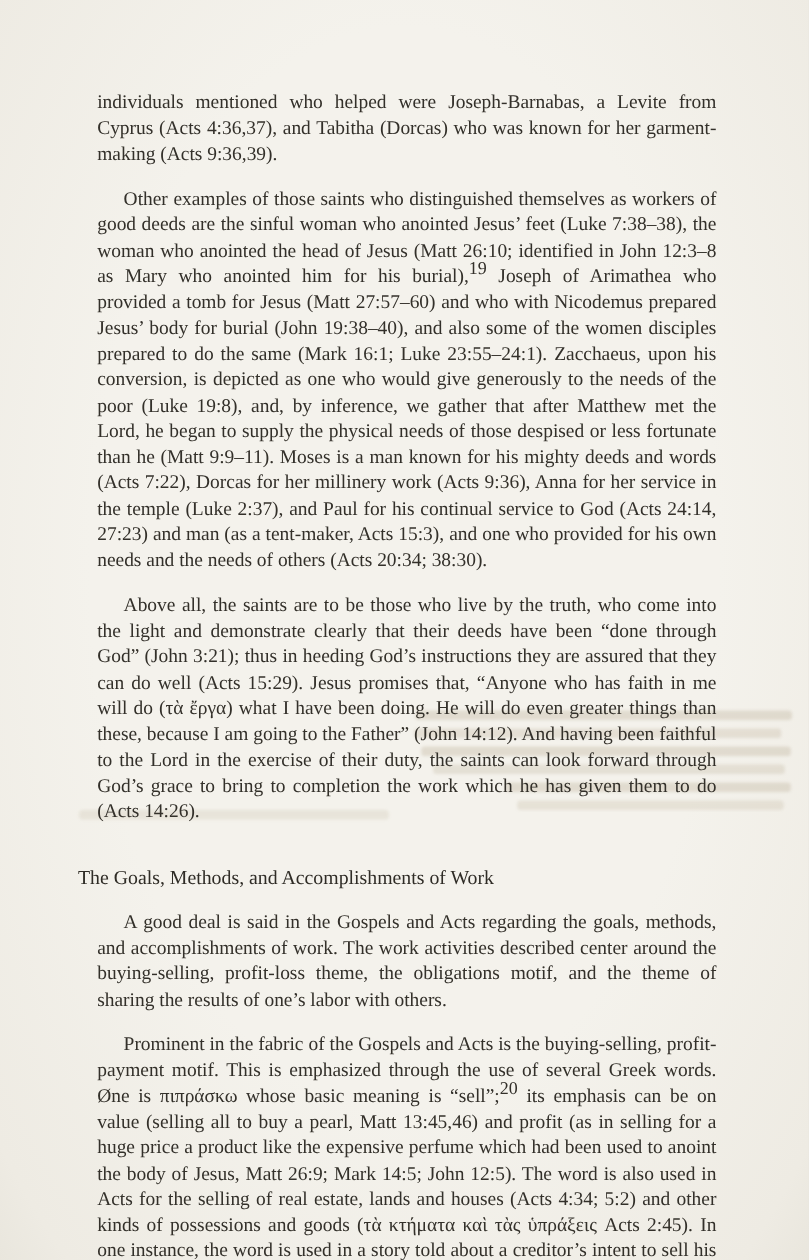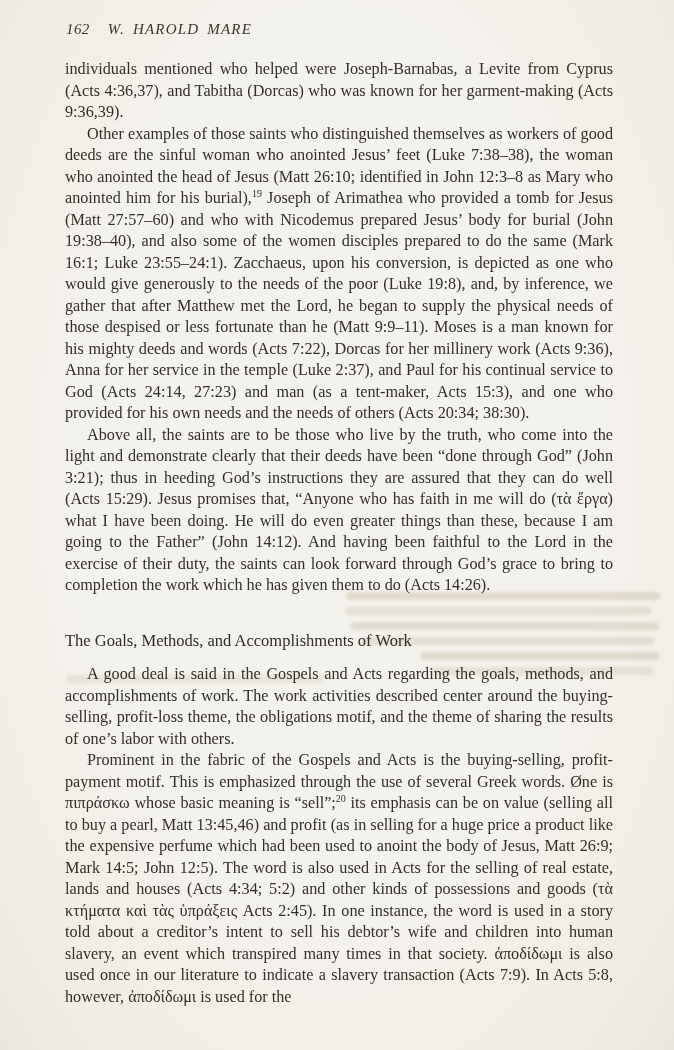--- a/index.html
+++ b/index.html
@@ -33,31 +33,31 @@
   .body-text {
     position: absolute;
     top: 59px;
     left: 65px;
     width: 548px;
     font-size: 16.2px;
     line-height: 21.5px;
     text-align: justify;
     color: #33302a;
   }
-  .para { margin: 0; }
+  .para { margin: 16px; }
   .para.indent { text-indent: 22px; }
   .section-heading {
     font-size: 16.5px;
     font-weight: normal;
     margin: 33px 0 13px 0;
     text-align: left;
     color: #2f2c26;
   }
   sup.footnote-ref {
-    font-size: 10px;
+    font-size: 15px;
     line-height: 0;
     vertical-align: super;
   }
   
   .gline {
     position: absolute;
     height: 8px;
     border-radius: 3px;
     background: rgba(152, 131, 94, 0.20);
     filter: blur(1.4px);
@@ -68,23 +68,20 @@
   .g4 { left: 361px; top: 637px; width: 293px; background: rgba(152,131,94,0.16); }
   .g5 { left: 421px; top: 652px; width: 238px; }
   .g6 { left: 431px; top: 667px; width: 222px; background: rgba(152,131,94,0.15); }
   .g7 { left: 66px;  top: 675px; width: 258px; background: rgba(152,131,94,0.12); }
 </style>
 </head>
 <body>
 
 <div class="page">
 
-  <div class="running-header">
-    <span class="pagenum">162</span><span class="runhead">W. HAROLD MARE</span>
-  </div>
 
   <div>
     <div class="gline g1"></div>
     <div class="gline g2"></div>
     <div class="gline g3"></div>
     <div class="gline g4"></div>
     <div class="gline g5"></div>
     <div class="gline g6"></div>
     <div class="gline g7"></div>
   </div>

